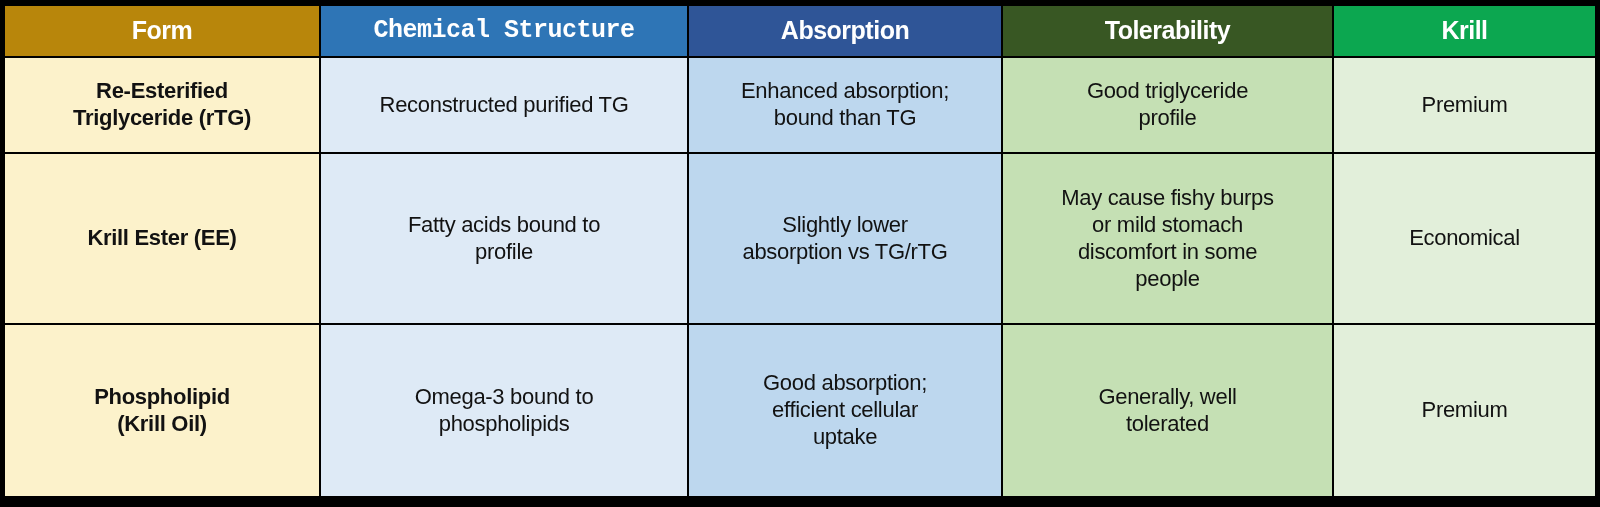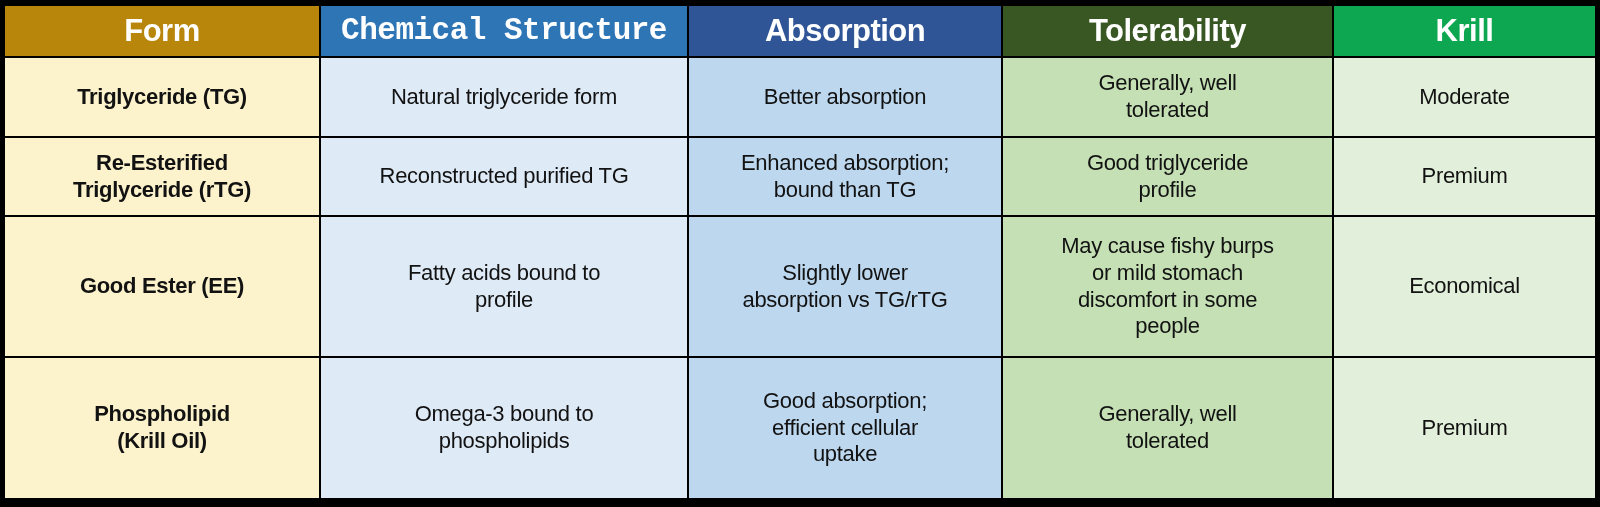--- a/index.html
+++ b/index.html
@@ -40,21 +40,21 @@
   col.w0 { width: 19.85%; }
   col.w1 { width: 23.12%; }
   col.w2 { width: 19.72%; }
   col.w3 { width: 20.79%; }
   col.w4 { width: 16.52%; }
 
   
   tr.hdr { height: 52px; }
   tr.hdr th {
     color: var(--header-text, #fff);
-    font-size: 31px;
+    font-size: 25px;
     font-weight: bold;
     letter-spacing: -0.5px;
     line-height: 1.1;
     padding: 2px 4px;
   }
   th.h0 { background: var(--header-form-bg); }
   th.h1 { background: var(--header-chemical-bg); font-family: Liberation Mono, monospace; }
   th.h2 { background: var(--header-absorption-bg); }
   th.h3 { background: var(--header-tolerability-bg); margin-left: 20px; }
   th.h4 { background: var(--header-cost-bg); }
@@ -94,40 +94,32 @@
       <thead>
         <tr class="hdr">
           <th class="h0">Form</th>
           <th class="h1">Chemical Structure</th>
           <th class="h2">Absorption</th>
           <th class="h3">Tolerability</th>
           <th class="h4">Krill</th>
         </tr>
       </thead>
       <tbody>
-        <tr class="r0">
-          <td class="c0">Triglyceride (TG)</td>
-          <td class="c1">Natural triglyceride form</td>
-          <td class="c2">Better absorption</td>
-          <td class="c3">Generally, well
-tolerated</td>
-          <td class="c4">Moderate</td>
-        </tr>
         <tr class="r1">
           <td class="c0">Re-Esterified
 Triglyceride (rTG)</td>
           <td class="c1">Reconstructed purified TG</td>
           <td class="c2">Enhanced absorption;
 bound than TG</td>
           <td class="c3">Good triglyceride
 profile</td>
           <td class="c4">Premium</td>
         </tr>
         <tr class="r2">
-          <td class="c0">Good Ester (EE)</td>
+          <td class="c0">Krill Ester (EE)</td>
           <td class="c1">Fatty acids bound to
 profile</td>
           <td class="c2">Slightly lower
 absorption vs TG/rTG</td>
           <td class="c3">May cause fishy burps
 or mild stomach
 discomfort in some
 people</td>
           <td class="c4">Economical</td>
         </tr>

